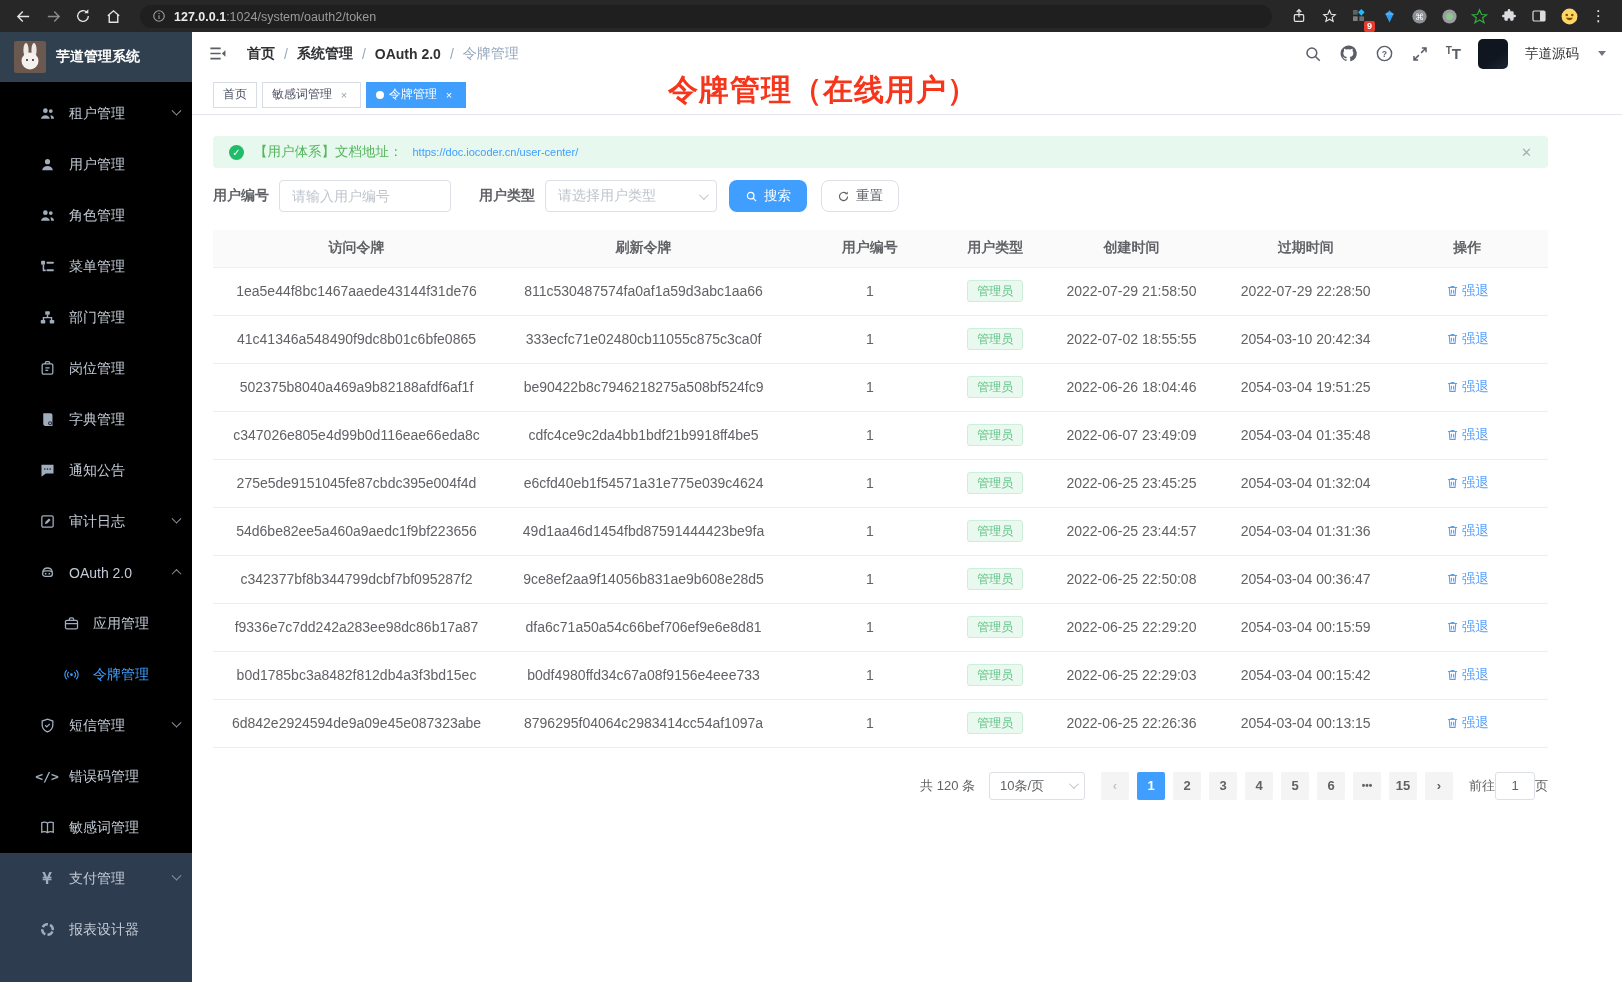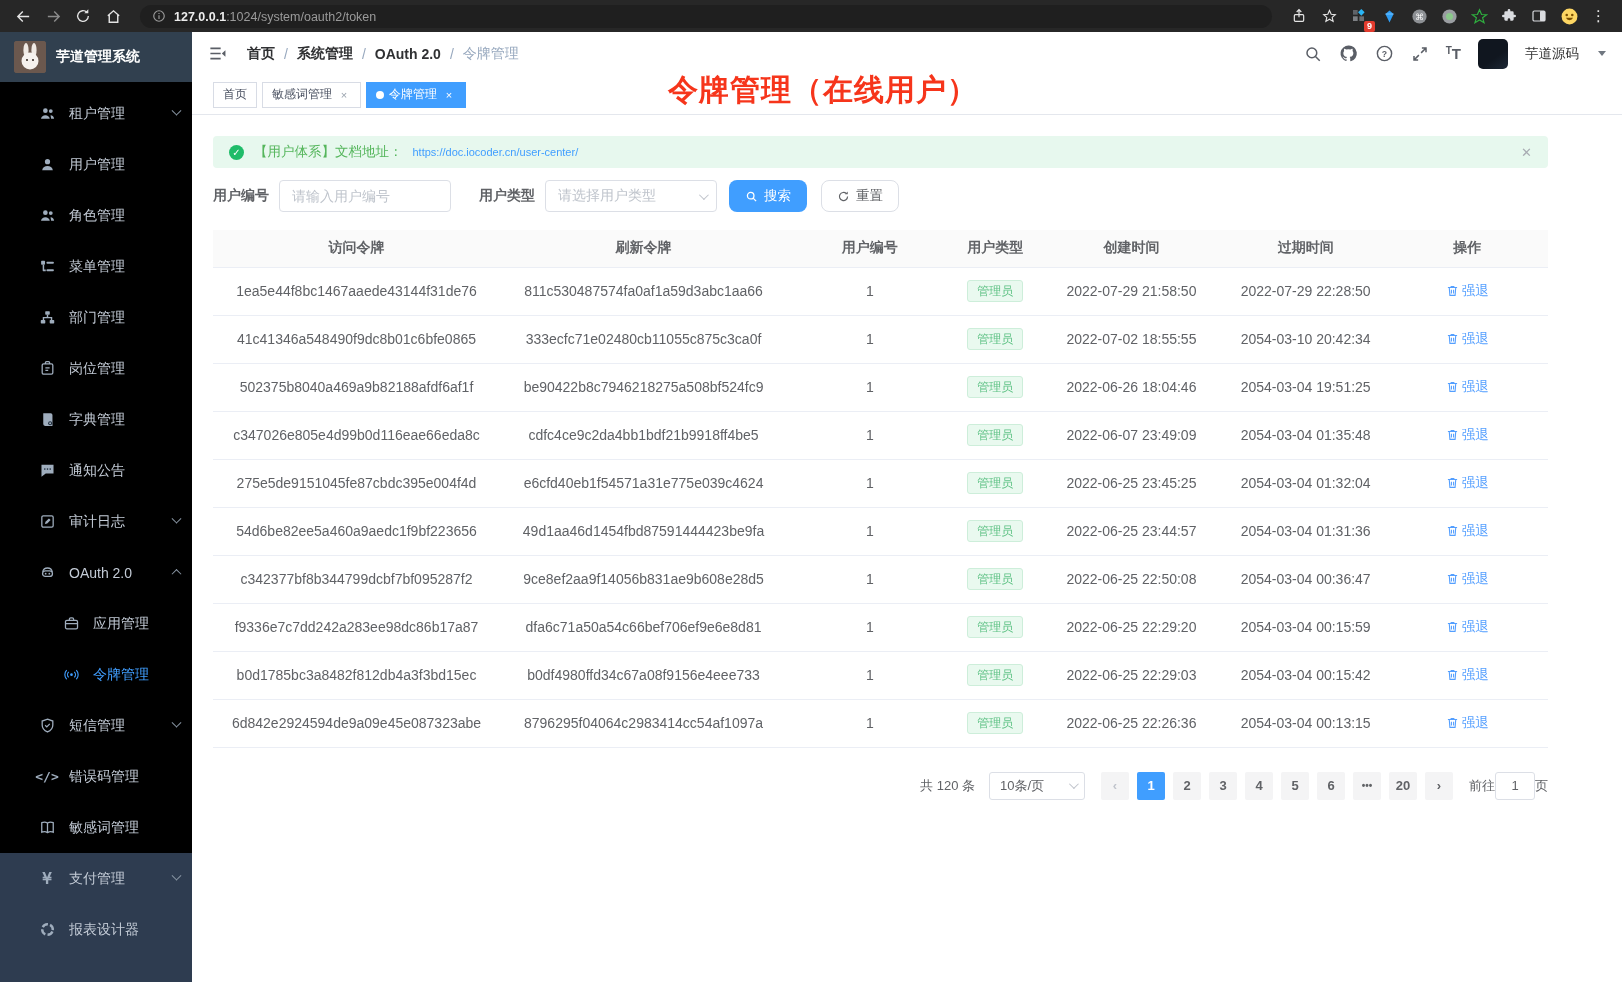--- a/index.html
+++ b/index.html
@@ -659,21 +659,21 @@
         </div>
         <span class="pg-btn disabled">‹</span>
         <span id="pager" style="display:flex;gap:8px;">
             <span class="pg-btn active">1</span>
             <span class="pg-btn">2</span>
             <span class="pg-btn">3</span>
             <span class="pg-btn">4</span>
             <span class="pg-btn">5</span>
             <span class="pg-btn">6</span>
             <span class="pg-btn" style="font-size: 10px;">•••</span>
-            <span class="pg-btn">20</span>
+            <span class="pg-btn">15</span>
           </span>
         <span class="pg-btn">›</span>
         <div class="pg-goto">
           <span>前往</span>
           <input class="pg-input" value="1" style="">
           <span>页</span>
         </div>
       </div>
     </div>
   </div>

